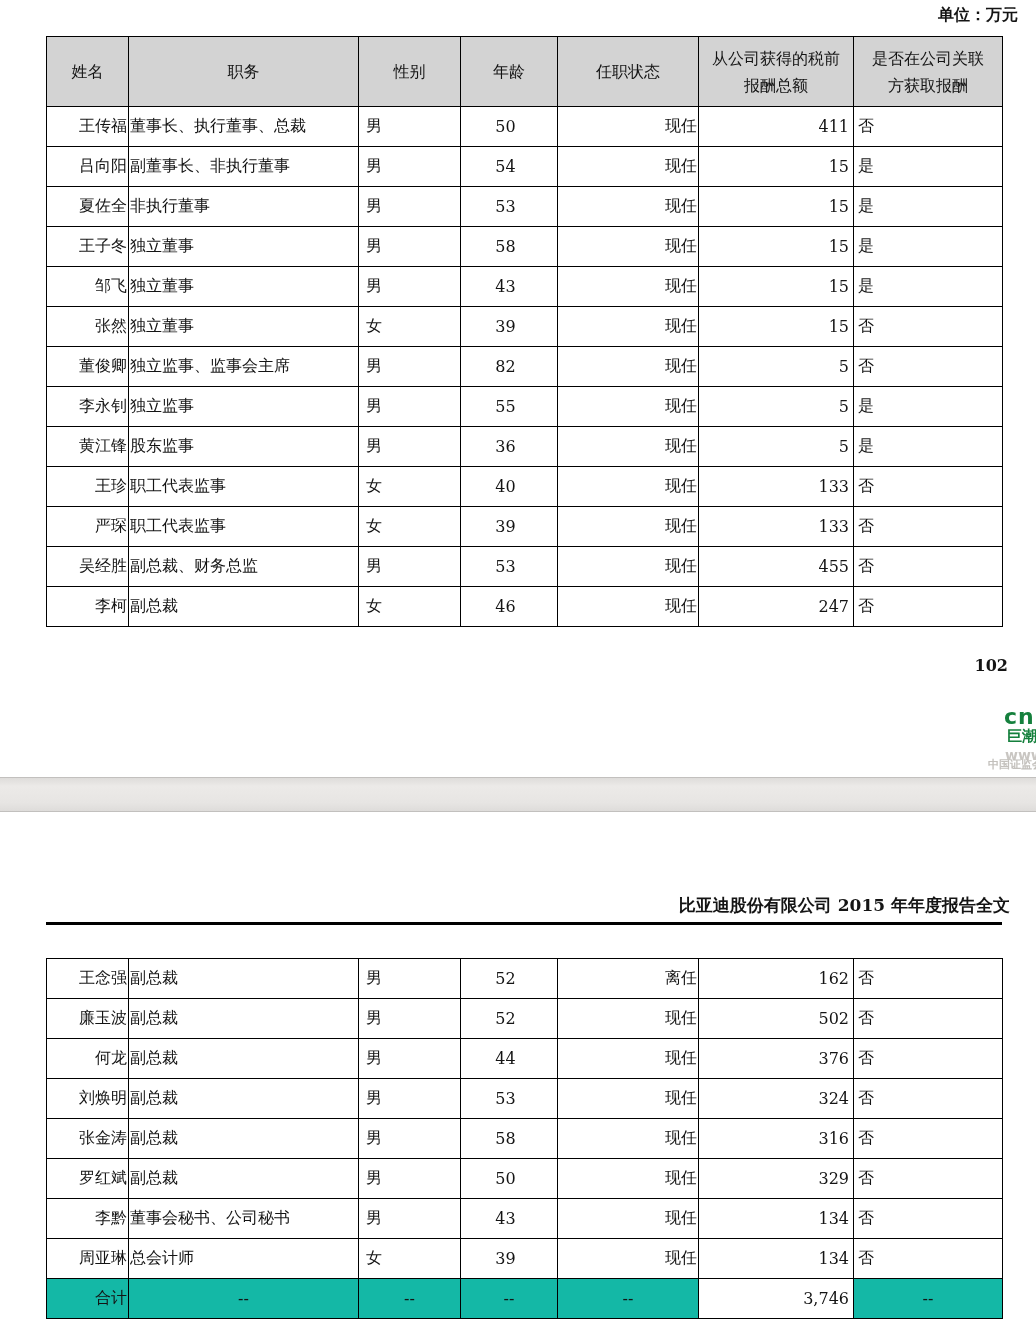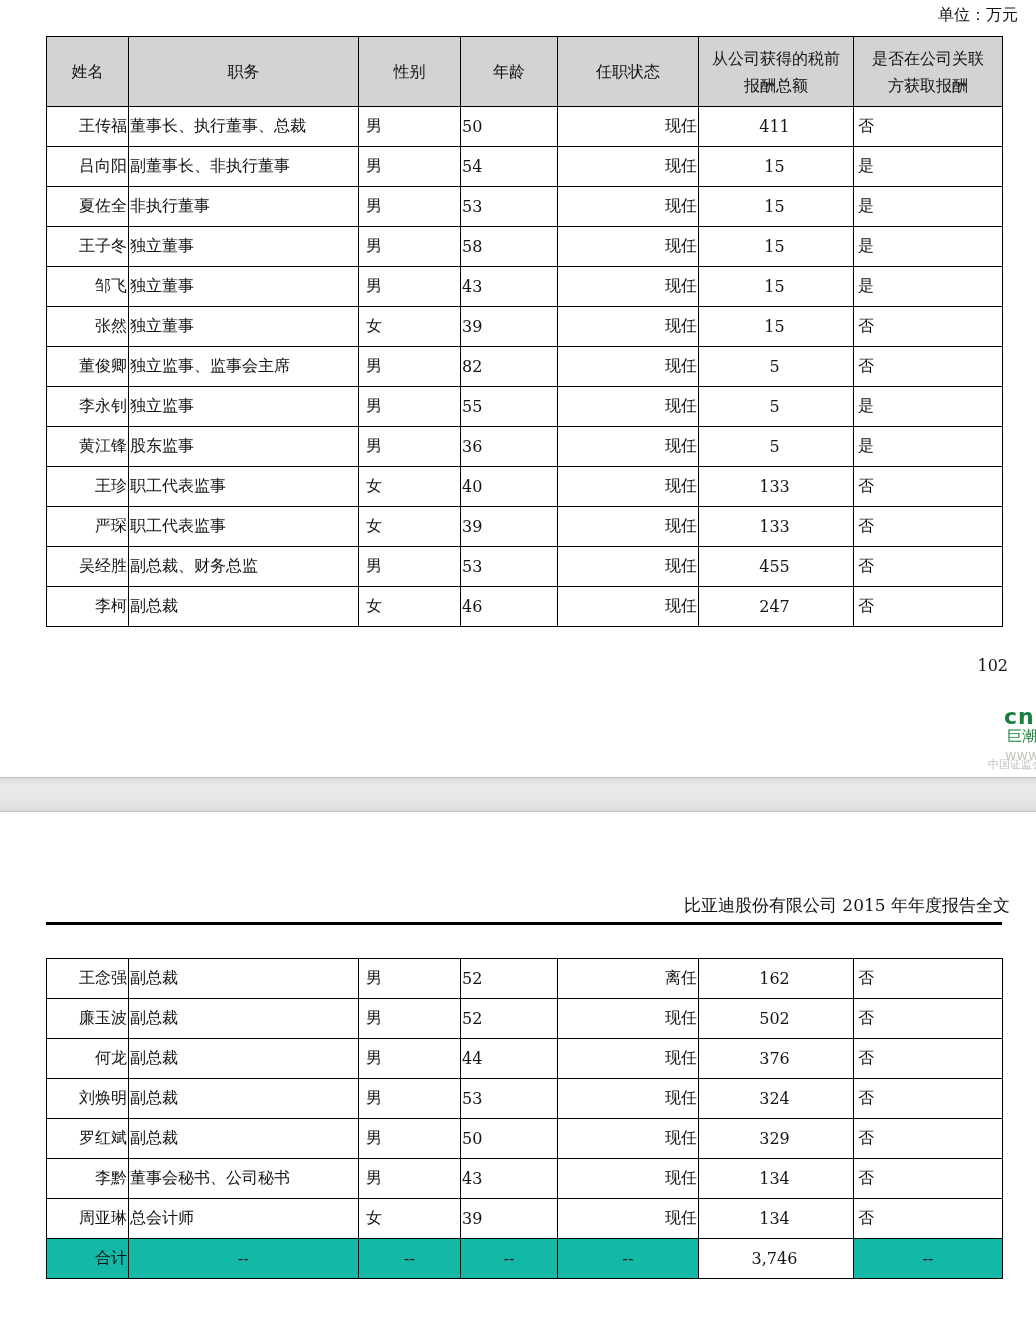--- a/index.html
+++ b/index.html
@@ -4,21 +4,21 @@
 <style>
   html, body { margin: 0; padding: 0; }
   body {
     width: 1036px; height: 1330px;
     position: relative;
     overflow: hidden;
     background: #ffffff;
     font-family: "DejaVu Serif", "Liberation Serif", serif;
     color: #141414;
   }
-  .abs { position: absolute; }
+  .abs { position: absolute; font-weight: bold; }
 
   
   .unit-label { top: 5px; right: 18px; font-size: 16px; }
 
   
   table.comp-table {
     position: absolute; left: 46px; width: 956px;
     border-collapse: collapse; table-layout: fixed;
     font-size: 16px;
   }
@@ -32,23 +32,23 @@
     background: #d3d3d3; font-weight: normal; text-align: center;
     height: 70px; line-height: 27px; padding: 16px 6px;
   }
   .comp-table thead th.h-comp    { padding: 0 10px; }
   .comp-table thead th.h-related { padding: 0 12px; }
   .comp-table td { height: 40px; }
 
   .c-name    { text-align: right;  padding-left: 8px;  }
   .c-pos     { text-align: left;  }
   .c-gender  { text-align: left;  padding-left: 7px;  }
-  .c-age     { text-align: left; padding-right: 8px; margin-top: 41px; }
+  .c-age     { text-align: center; padding-right: 8px; margin-top: 41px; }
   .c-status  { text-align: right;  padding-left: 3px;  }
-  .c-comp    { text-align: center; padding-right: 4px; margin-top: 40px; }
+  .c-comp    { text-align: right; padding-right: 4px; margin-top: 40px; }
   .c-related { text-align: left;  padding-left: 4px;  }
 
   .total-row td { background: #14b8a6; }
   .total-row td.c-comp { background: #ffffff; }
   .total-row td.c-center { text-align: center; padding: 0; }
 
   
   .page-number { top: 656px; right: 28px; font-size: 16px; }
 
   
@@ -271,20 +271,29 @@
       <tr>
         <td class="c-name">刘焕明</td>
         <td class="c-pos">副总裁</td>
         <td class="c-gender">男</td>
         <td class="c-age">53</td>
         <td class="c-status">现任</td>
         <td class="c-comp">324</td>
         <td class="c-related">否</td>
       </tr>
       <tr>
+        <td class="c-name">张金涛</td>
+        <td class="c-pos">副总裁</td>
+        <td class="c-gender">男</td>
+        <td class="c-age">58</td>
+        <td class="c-status">现任</td>
+        <td class="c-comp">316</td>
+        <td class="c-related">否</td>
+      </tr>
+      <tr>
         <td class="c-name">罗红斌</td>
         <td class="c-pos">副总裁</td>
         <td class="c-gender">男</td>
         <td class="c-age">50</td>
         <td class="c-status">现任</td>
         <td class="c-comp">329</td>
         <td class="c-related">否</td>
       </tr>
       <tr>
         <td class="c-name">李黔</td>

